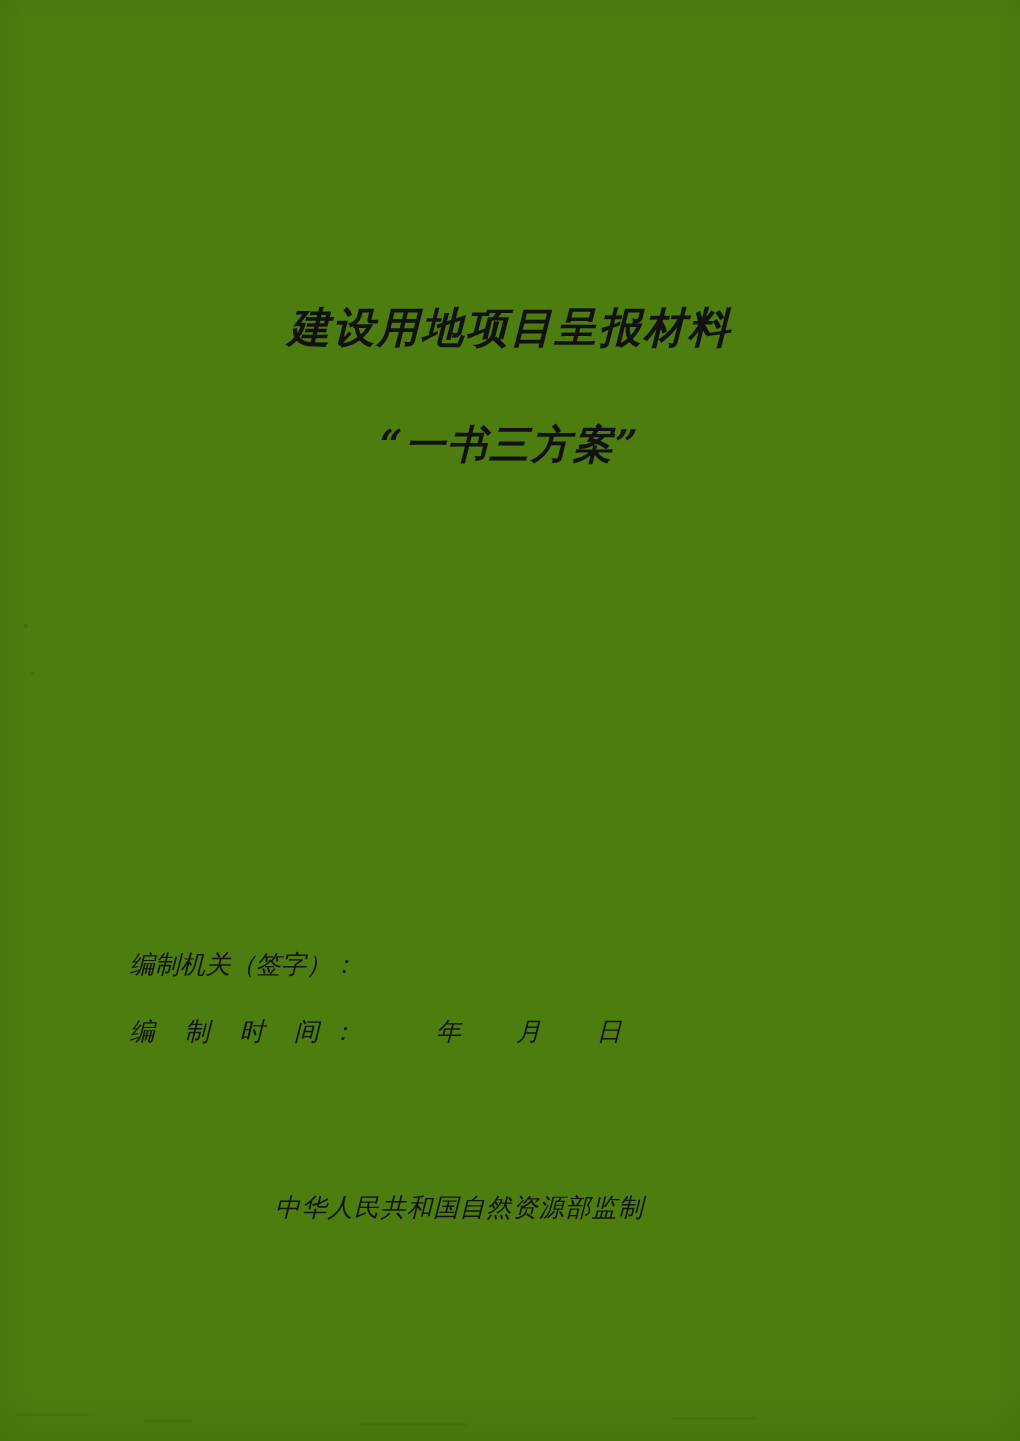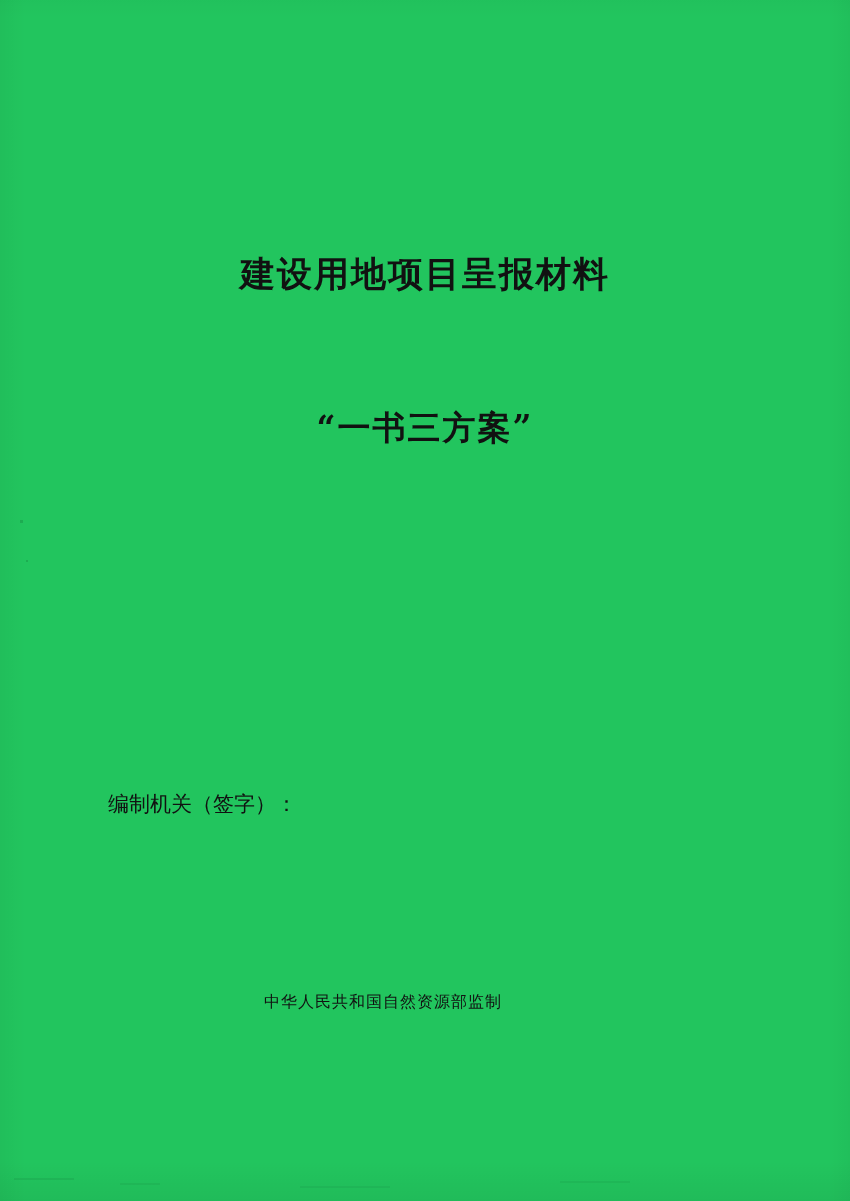--- a/index.html
+++ b/index.html
@@ -9,22 +9,23 @@
     background: #ffffff;
   }
   body {
     font-family: "DejaVu Serif", "Liberation Serif", serif;
   }
   .page {
     position: relative;
     width: 850px;
     height: 1201px;
     margin: 0 auto;
-    background: #22c55e;
+    background: #4d7c0f;
     overflow: hidden;
+    font-style: italic;
   }
   
   .page::before {
     content: "";
     position: absolute;
     inset: 0;
     pointer-events: none;
     background:
       linear-gradient(to right, rgba(0,0,0,0.035) 0px, rgba(0,0,0,0.0) 26px),
       linear-gradient(to left, rgba(0,0,0,0.03) 0px, rgba(0,0,0,0.0) 22px),
@@ -47,21 +48,21 @@
   }
   .title-main {
     font-family: "DejaVu Serif", "Liberation Serif", serif;
     font-weight: 700;
     font-size: 35px;
     letter-spacing: 2px;
     color: #111111;
     line-height: 1.25;
   }
   .title-sub {
-    margin-top: 111px;
+    margin-top: 54px;
     font-family: "DejaVu Serif", "Liberation Serif", serif;
     font-weight: 700;
     font-size: 33px;
     letter-spacing: 2px;
     color: #111111;
     line-height: 1.25;
   }
 
   .fields-block {
     position: absolute;
@@ -102,21 +103,21 @@
   .issuer-block {
     position: absolute;
     left: 0;
     top: 992px;
     width: 100%;
     text-align: center;
   }
   .issuer-text {
     display: inline-block;
     font-family: "DejaVu Serif", "Liberation Serif", serif;
-    font-size: 16px;
+    font-size: 21px;
     letter-spacing: 1px;
     color: #111111;
     transform: translateX(-42px);
   }
 
   
   .speck {
     position: absolute;
     background: rgba(0,0,0,0.12);
     z-index: 1;
@@ -142,20 +143,28 @@
     </div>
 
     <div class="fields-block">
 
 
       <div class="field-row">
         <span class="field-label">编制机关（签字）：</span>
         <span class="field-value"></span>
       </div>
 
+      <div class="field-row">
+        <span class="field-label spaced">编 制 时 间：</span>
+        <span class="date-parts">
+          <span>年</span>
+          <span>月</span>
+          <span>日</span>
+        </span>
+      </div>
 
     </div>
 
     <div class="issuer-block">
       <span class="issuer-text">中华人民共和国自然资源部监制</span>
     </div>
 
   </div>
 </div>
 

